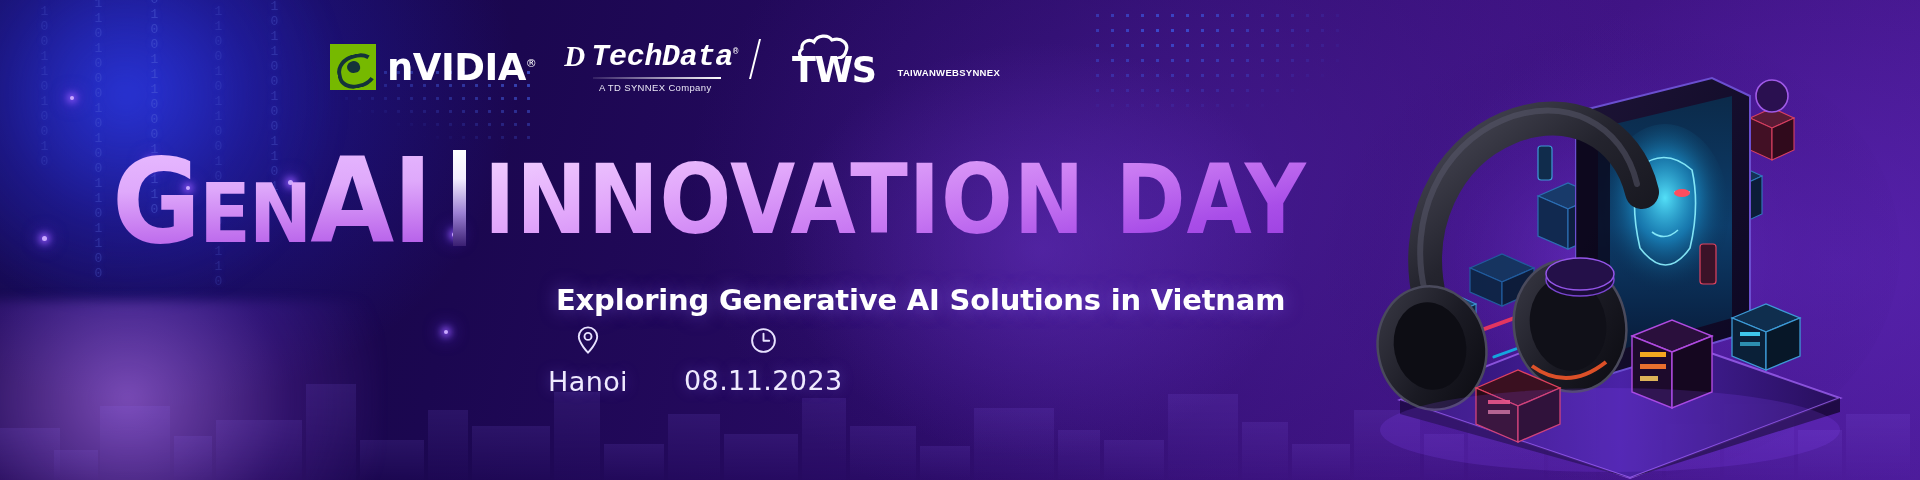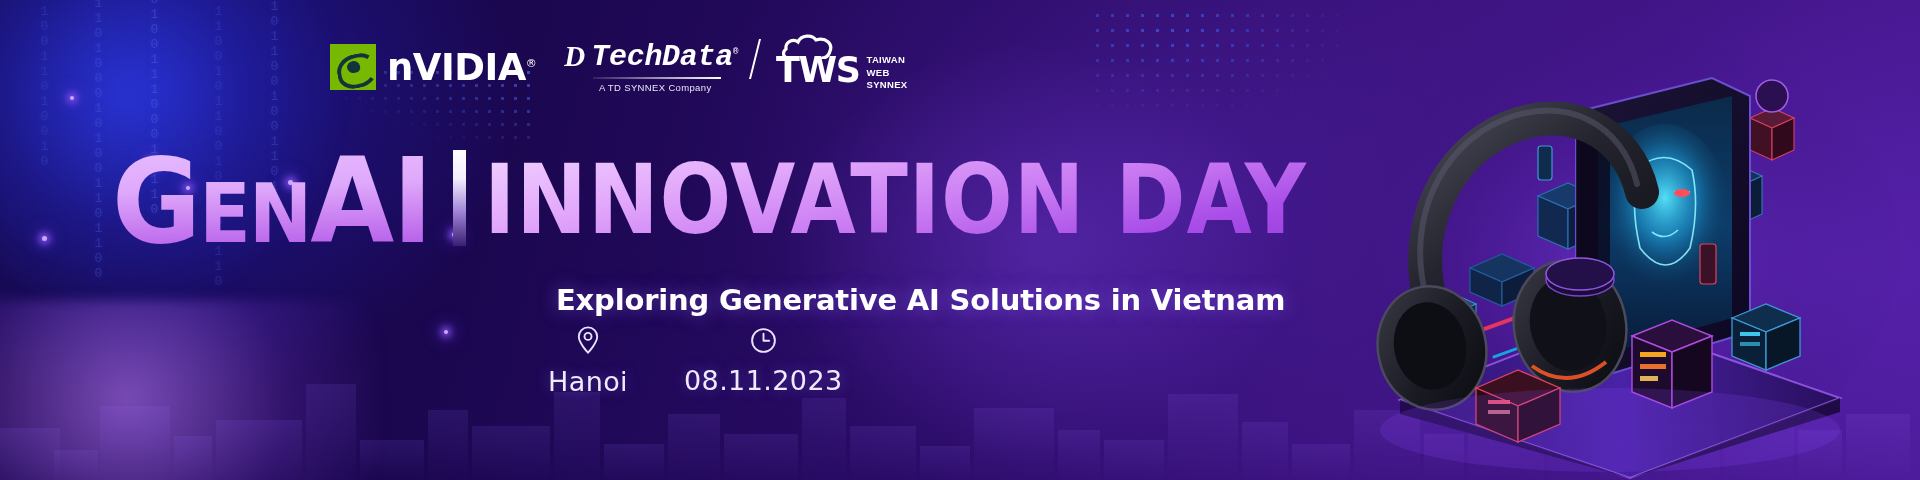--- a/index.html
+++ b/index.html
@@ -129,31 +129,31 @@
   }
 
   .logo-asus{margin-left:56px;align-items:flex-start;padding-top:8px;}
   .asus-word{
     color:#fff;font-size:38px;font-weight:700;font-style:italic;letter-spacing:-1px;
     font-family:"DejaVu Sans", sans-serif;line-height:1;
     transform:scaleX(1.06);transform-origin:left center;
   }
   .asus-word sup{font-size:10px;vertical-align:super;font-style:normal;font-weight:400;}
 
-  .logo-tws{margin-left:28px;align-items:center;gap:7px;padding-top:6px;}
+  .logo-tws{margin-left:44px;align-items:center;gap:22px;padding-top:6px;text-align:center;}
   .tws-left{position:relative;display:flex;align-items:flex-end;}
   .tws-cloud{
     position:absolute;left:6px;top:-20px;width:52px;height:26px;
   }
   .tws-word{
     color:#fff;font-size:35px;font-weight:700;letter-spacing:-1.4px;
     font-family:"DejaVu Sans", sans-serif;line-height:1;
   }
   .tws-sub{
-    display:flex;flex-direction:column;justify-content:center;
+    display:flex;flex-direction:row;justify-content:center;
     color:#fff;font-size:9.5px;font-weight:700;line-height:1.32;letter-spacing:.3px;
     padding-top:6px;
   }
 
   
   .headline{
     position:absolute;left:112px;top:150px;display:flex;align-items:center;z-index:6;
   }
   .genai{
     font-family:"DejaVu Sans", sans-serif;

